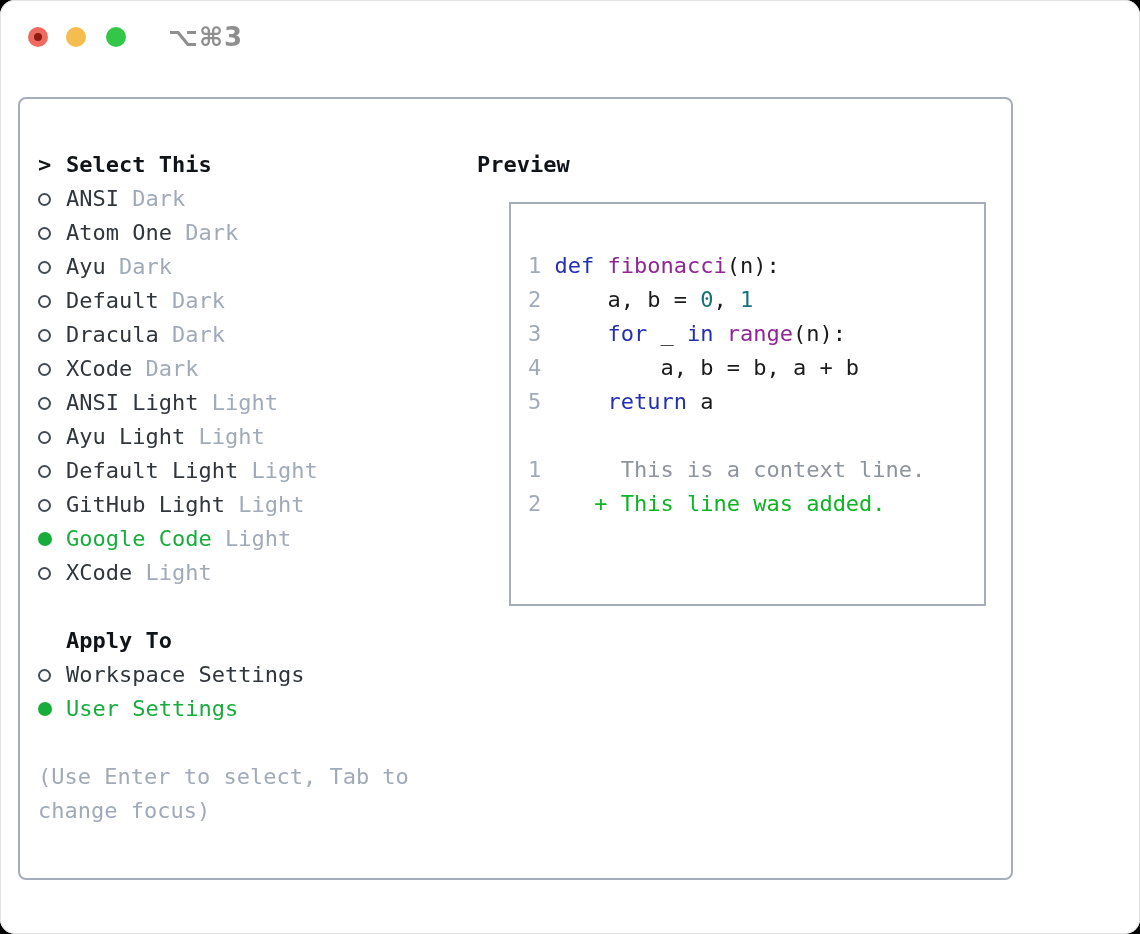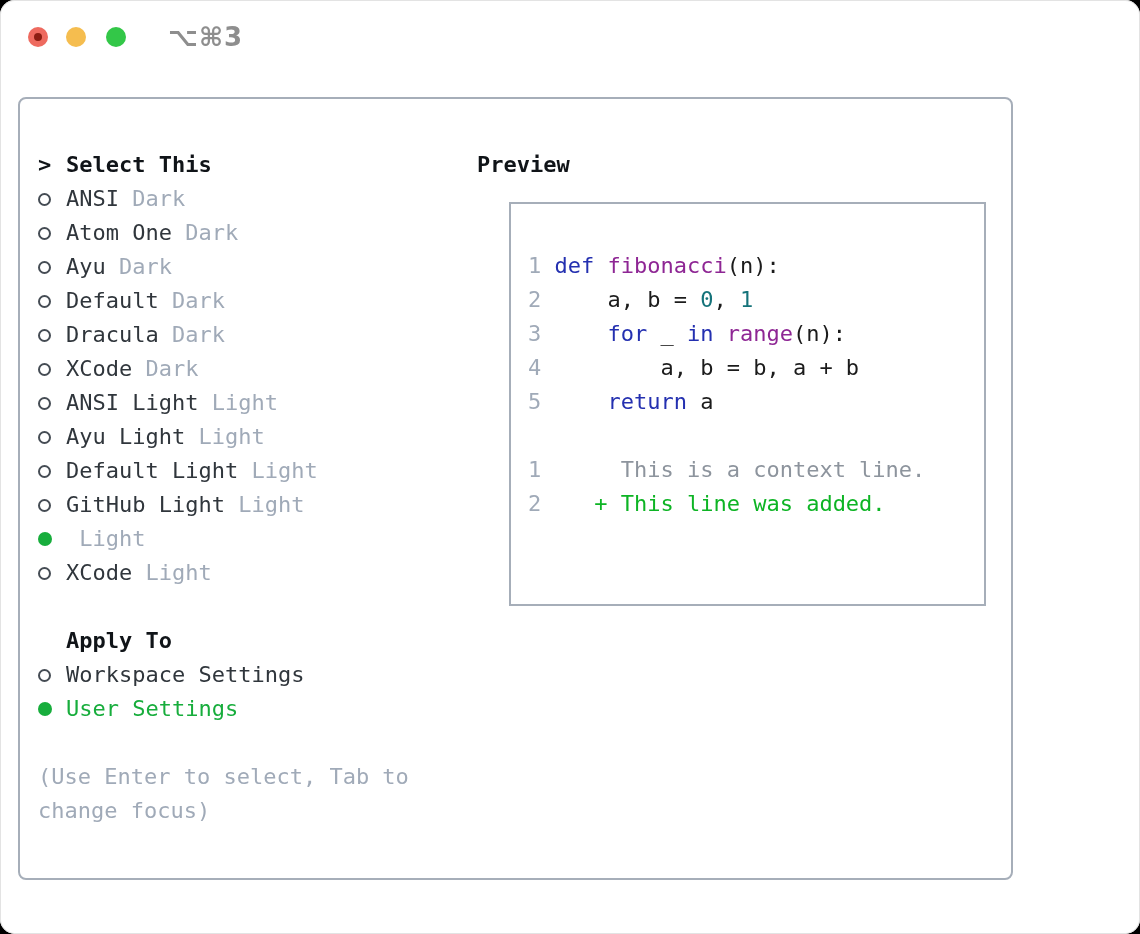--- a/index.html
+++ b/index.html
@@ -167,21 +167,21 @@
             <div class="line"><span class="bullet"><span class="circle"></span></span><span class="t-label">ANSI</span><span class="t-variant">Dark</span></div>
             <div class="line"><span class="bullet"><span class="circle"></span></span><span class="t-label">Atom One</span><span class="t-variant">Dark</span></div>
             <div class="line"><span class="bullet"><span class="circle"></span></span><span class="t-label">Ayu</span><span class="t-variant">Dark</span></div>
             <div class="line"><span class="bullet"><span class="circle"></span></span><span class="t-label">Default</span><span class="t-variant">Dark</span></div>
             <div class="line"><span class="bullet"><span class="circle"></span></span><span class="t-label">Dracula</span><span class="t-variant">Dark</span></div>
             <div class="line"><span class="bullet"><span class="circle"></span></span><span class="t-label">XCode</span><span class="t-variant">Dark</span></div>
             <div class="line"><span class="bullet"><span class="circle"></span></span><span class="t-label">ANSI Light</span><span class="t-variant">Light</span></div>
             <div class="line"><span class="bullet"><span class="circle"></span></span><span class="t-label">Ayu Light</span><span class="t-variant">Light</span></div>
             <div class="line"><span class="bullet"><span class="circle"></span></span><span class="t-label">Default Light</span><span class="t-variant">Light</span></div>
             <div class="line"><span class="bullet"><span class="circle"></span></span><span class="t-label">GitHub Light</span><span class="t-variant">Light</span></div>
-            <div class="line"><span class="bullet"><span class="circle filled"></span></span><span class="t-variant">Light</span></div>
+            <div class="line"><span class="bullet"><span class="circle filled"></span></span><span class="t-label selected">Google Code</span><span class="t-variant">Light</span></div>
             <div class="line"><span class="bullet"><span class="circle"></span></span><span class="t-label">XCode</span><span class="t-variant">Light</span></div>
           </div>
 
         <div class="line blank"></div>
 
         <div class="line header-line indent">
           <span>Apply To</span>
         </div>
 
         <div id="apply-list">

